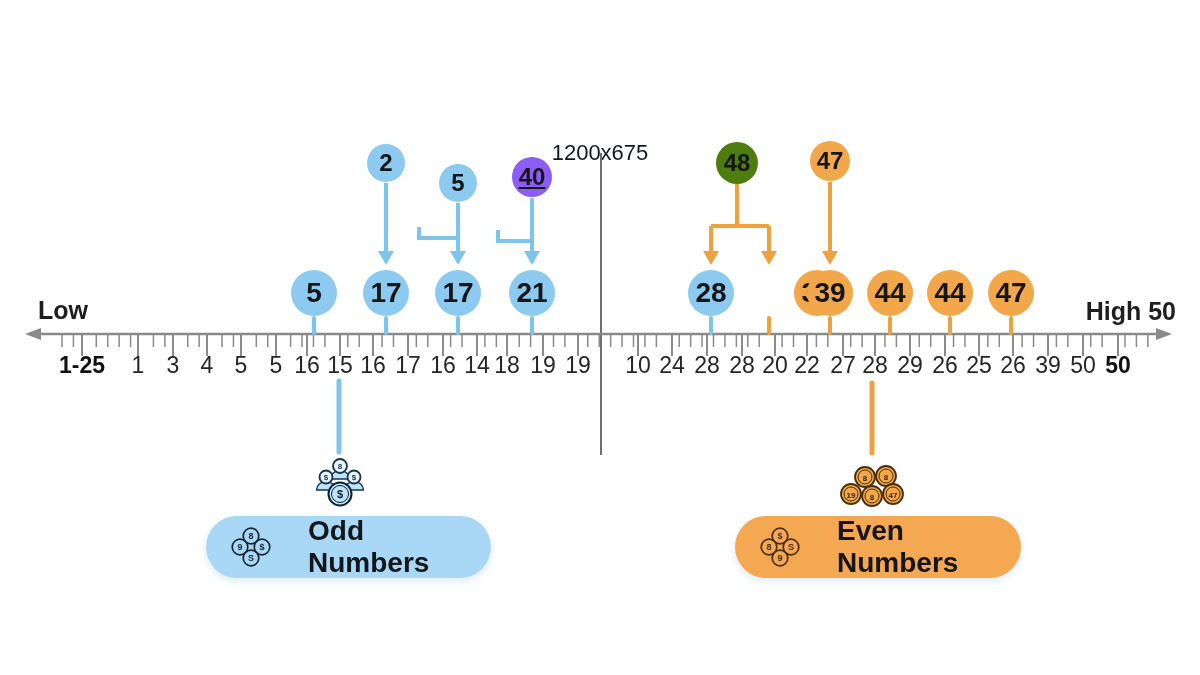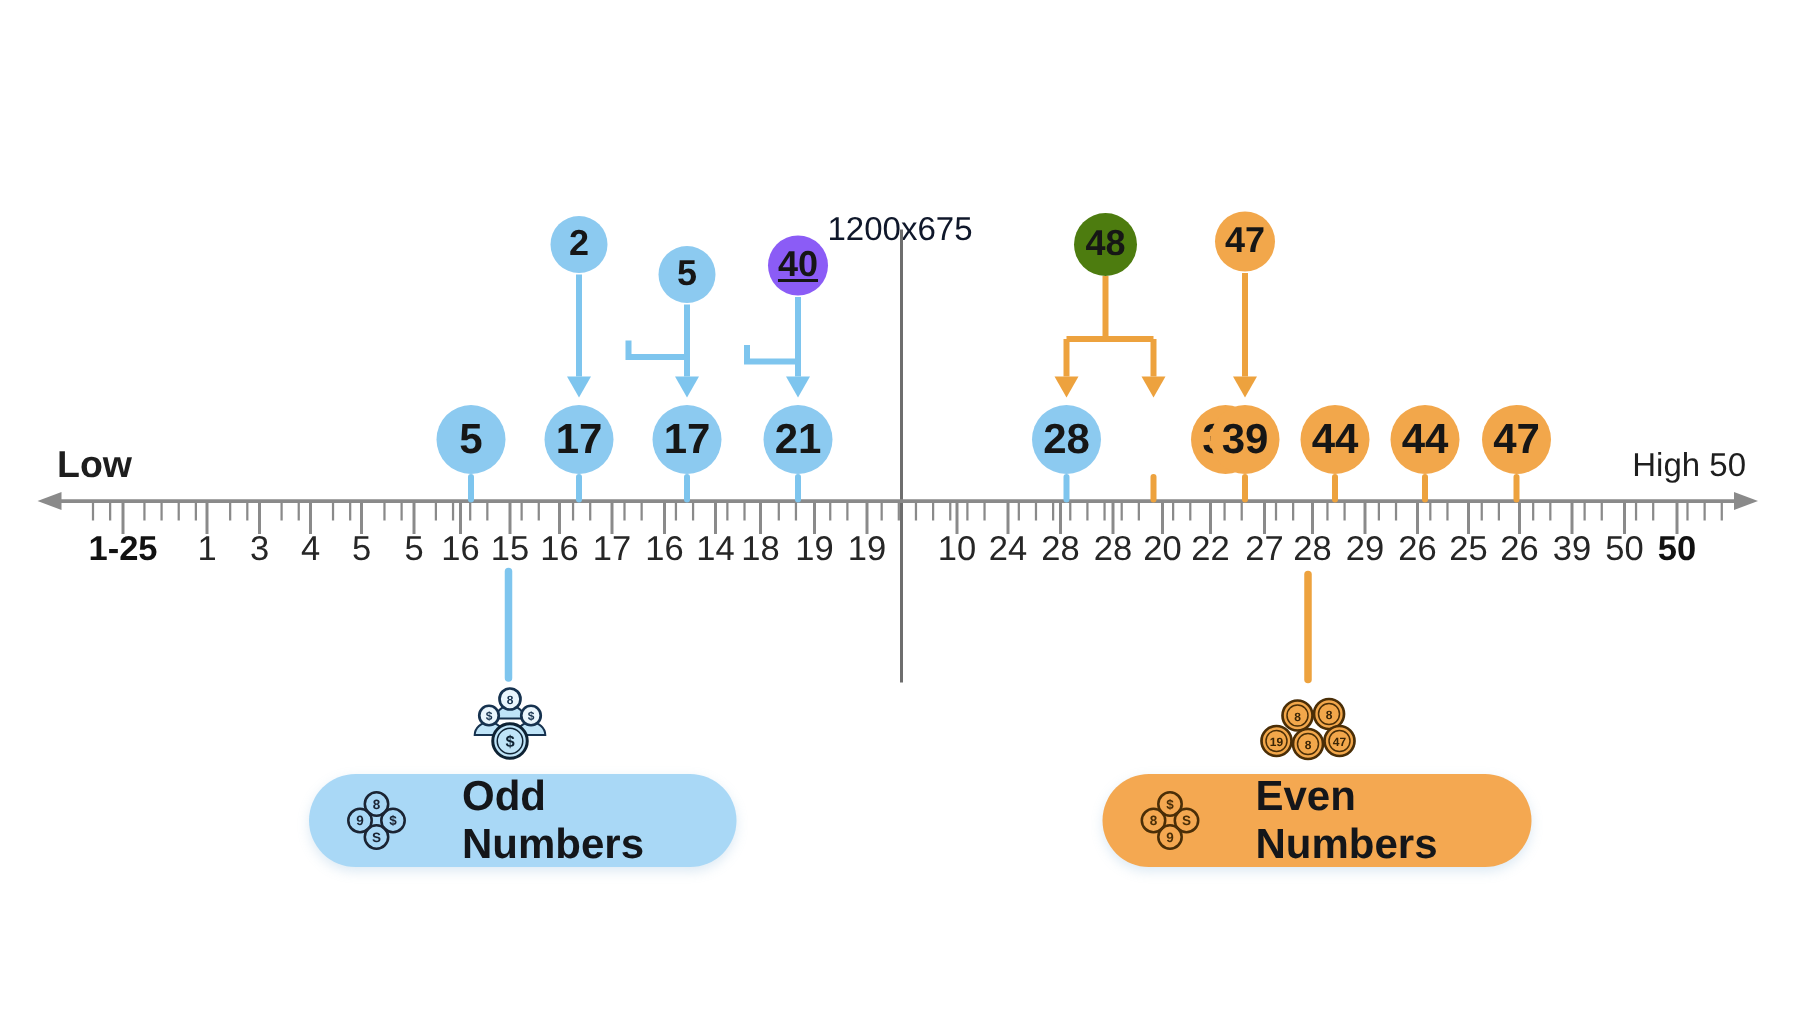--- a/index.html
+++ b/index.html
@@ -3,21 +3,21 @@
 <meta charset="utf-8">
 <style>
   html,body{margin:0;padding:0;background:#fff;}
   #canvas{
     position:relative;width:1200px;height:675px;background:#ffffff;overflow:hidden;
     font-family:"Liberation Sans","DejaVu Sans",sans-serif;
   }
   .abs{position:absolute;}
   #title{left:0;right:0;top:116px;text-align:center;font-size:22px;color:#0f172a;margin-top:24px;}
   #low-label{left:38px;top:296px;font-size:25px;font-weight:700;color:#1e1e1e;}
-  #high-label{right:36px;top:297px;font-size:22px;font-weight:400;color:#1e1e1e;}
+  #high-label{right:24px;top:297px;font-size:25px;font-weight:700;color:#1e1e1e;}
   #overlay{position:absolute;left:0;top:0;z-index:3;pointer-events:none;}
   #balls{position:absolute;left:0;top:0;z-index:2;}
   .ball{
     position:absolute;border-radius:50%;display:flex;align-items:center;justify-content:center;
     font-weight:700;color:#161616;z-index:2;
   }
   .ball.row{font-size:28px;}
   .ball.top{font-size:24px;}
   .pill{
     position:absolute;z-index:1;border-radius:31px;display:flex;align-items:center;

